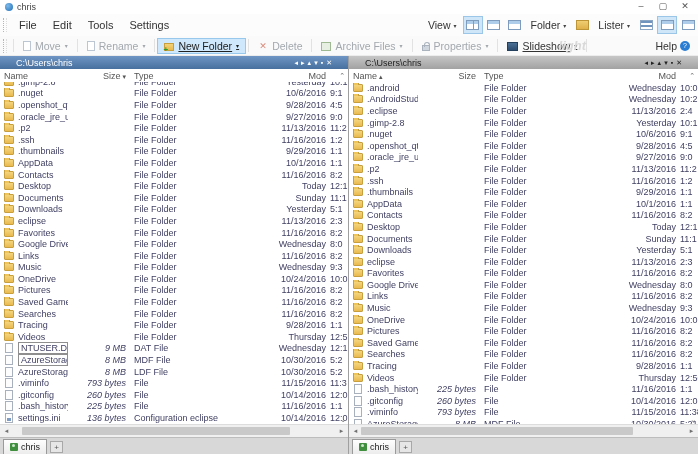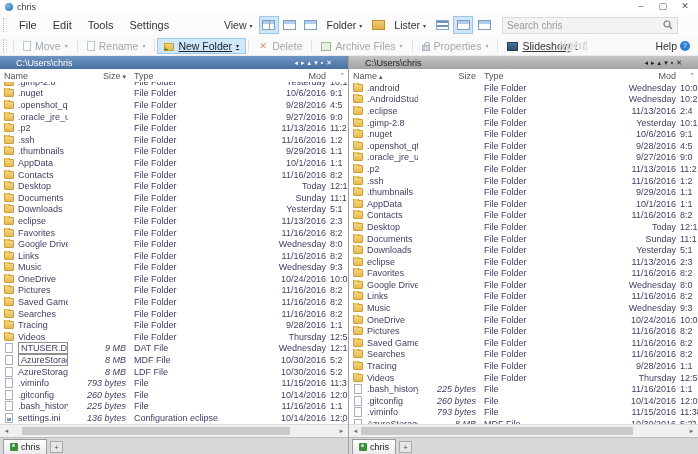--- a/index.html
+++ b/index.html
@@ -10,21 +10,21 @@
     font-size:9px;color:#444;position:relative;}
   .app-icon{width:8px;height:8px;border-radius:50%;
     background:radial-gradient(circle at 35% 35%,#7db9ea,#1f6fb5);margin-right:4px;}
   .win-controls{position:absolute;right:2px;top:0;display:flex;}
   .win-btn{width:22px;height:13px;font-size:9px;color:#555;text-align:center;line-height:13px;}
   
   .menubar{height:22px;display:flex;align-items:center;background:#fcfcfc;
     font-size:11px;color:#333;padding-left:3px;}
   .grip{width:4px;height:14px;border-left:1px dotted #b5b5b5;border-right:1px dotted #dcdcdc;margin-right:4px;}
   .menu-item{padding:0 8px;}
-  .menu-right{margin-left:auto;display:flex;align-items:center;gap:1px;padding-right:20px;}
+  .menu-right{margin-left:auto;display:flex;align-items:center;gap:1px;padding-right:0;}
   .dd-label{font-size:10.5px;color:#333;display:flex;align-items:center;gap:3px;padding:0 5px;}
   .dd-arrow{font-size:6px;color:#444;}
   .mini-btn{width:20px;height:18px;display:flex;align-items:center;justify-content:center;
     border:1px solid transparent;}
   .mini-btn.sel{background:#cfe6f9;border-color:#9cc6e8;}
   .ico-layout{width:13px;height:10px;border:1px solid #7e9cbe;background:#fff;position:relative;}
   .ico-layout::before{content:'';position:absolute;left:0;top:0;right:0;height:3px;background:#aecdea;}
   .ico-layout.split::after{content:'';position:absolute;left:6px;top:0;bottom:0;width:1px;background:#7e9cbe;}
   .ico-folder-grid{width:13px;height:10px;background:linear-gradient(#efce72,#dfb14a);border:1px solid #bd9536;}
   .ico-lines{width:13px;height:10px;background:repeating-linear-gradient(to bottom,#6f94bd 0 2px,#fff 2px 4px);border:1px solid #8aa6c4;}
@@ -149,27 +149,20 @@
     </span>
     <span class="mini-btn">
         <span class="ico-lines"></span>
       </span>
     <span class="mini-btn sel">
         <span class="ico-layout"></span>
       </span>
     <span class="mini-btn">
         <span class="ico-layout"></span>
       </span>
-    <span class="search-box">
-      <input class="search-input" placeholder="Search chris" style="">
-      <svg width="10" height="10" viewBox="0 0 10 10">
-        <circle cx="4" cy="4" r="3" fill="none" stroke="#777" stroke-width="1.2"></circle>
-        <line x1="6.4" y1="6.4" x2="9" y2="9" stroke="#777" stroke-width="1.2"></line>
-      </svg>
-    </span>
   </div>
 </div>
 
 <div class="toolbar">
   <span class="grip"></span>
   <span id="toolbar-buttons" style="display:flex;align-items:center;">
       <span class="tb-sep"></span>
       <span class="tb-btn">
         <span class="tb-ico tbi-page"></span>
         <span>Move</span>

